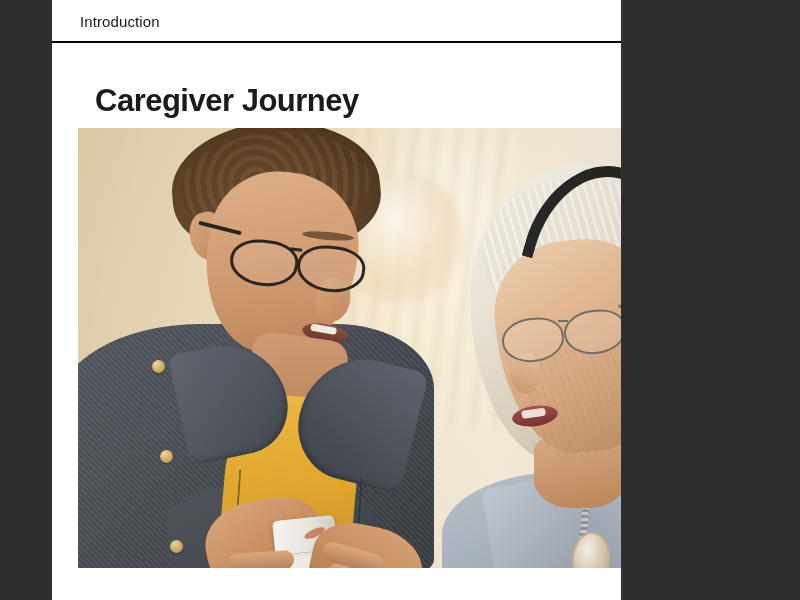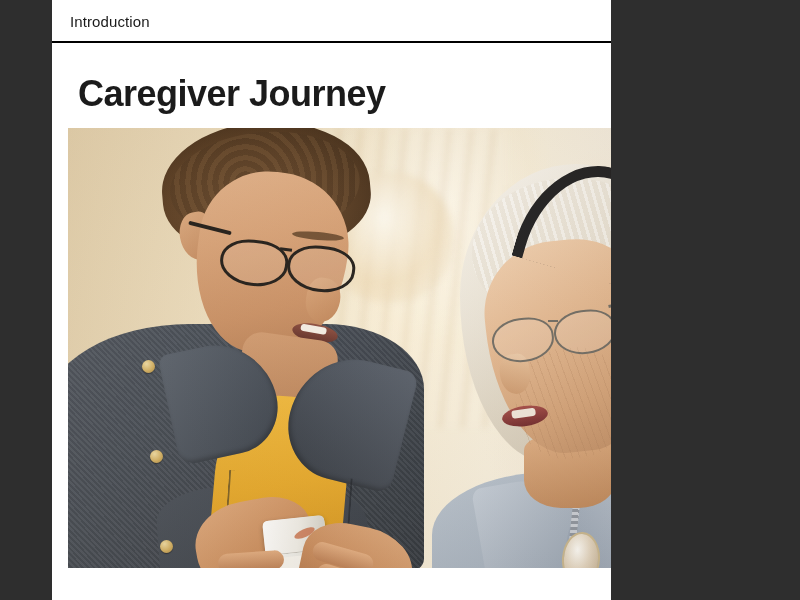--- a/index.html
+++ b/index.html
@@ -27,21 +27,21 @@
     height: 600px;
     background: #2e2e2e;
     z-index: 5;
   }
   .gutter.left  { left: 0; }
   .gutter.right { left: 751px; width: 49px; }
 
   
   #page {
     position: absolute;
-    left: 42px;
+    left: 52px;
     top: 0;
     width: 569px;
     height: 600px;
     background: #ffffff;
     overflow: hidden;
   }
 
   
   #header {
     position: absolute;
@@ -72,22 +72,22 @@
     width: 668px;
     height: 555px;
     background: #ffffff;
     overflow: hidden;
   }
 
   #title {
     position: absolute;
     left: 28px;
     top: 12px;
-    margin: 8px;
-    font-size: 36px;
+    margin: 15px;
+    font-size: 31px;
     font-weight: bold;
     line-height: 58px;
     letter-spacing: -0.5px;
     color: #1b1b1b;
     white-space: nowrap;
   }
 
   
   #photo {
     position: absolute;

